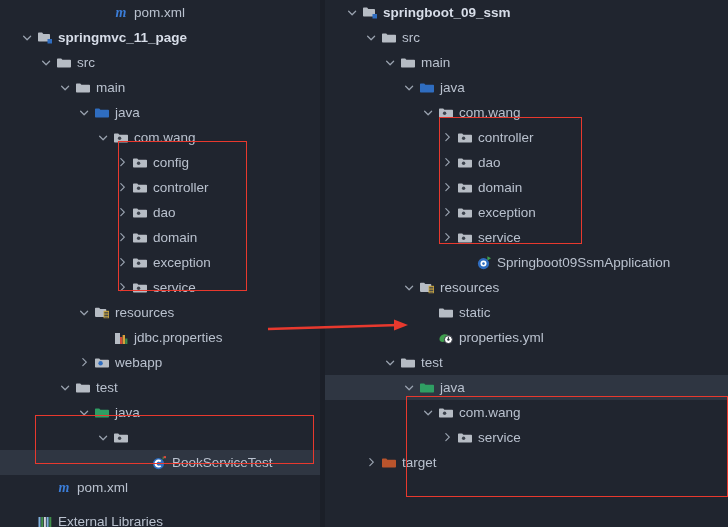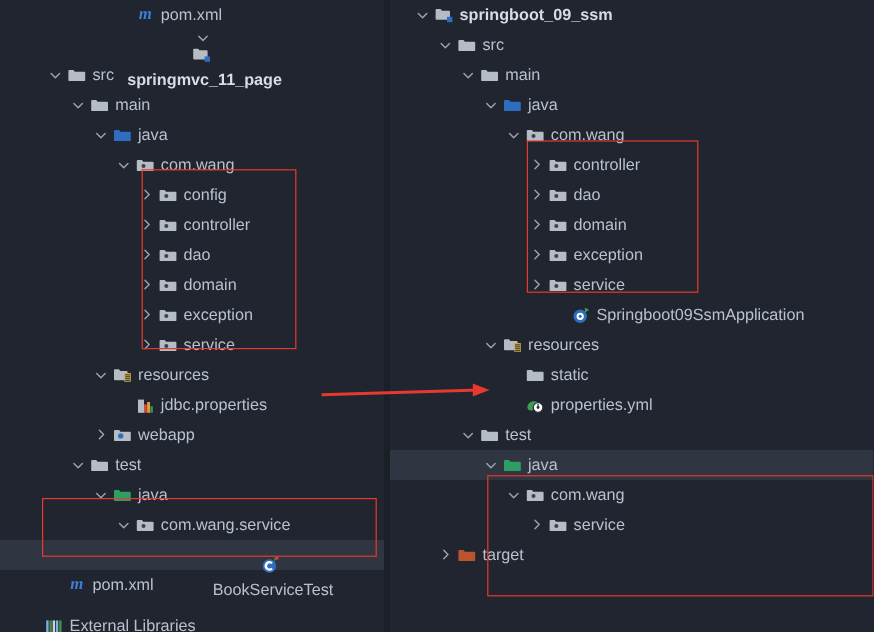--- a/index.html
+++ b/index.html
@@ -66,21 +66,21 @@
     </div>
 
   <div class="panel" id="left-panel">
       <div class="row" style="padding-left: 97px;">
         <span class="tw"></span>
         <span class="ico">
           <span style="font:italic bold 14px 'Liberation Serif',serif;color:#3b7dd8;line-height:16px;display:block;text-align:center;">m</span>
         </span>
         <span class="lbl txt">pom.xml</span>
       </div>
-      <div class="row" style="padding-left: 21px; flex-direction: column;">
+      <div class="row" style="padding-left: 21px;">
         <span class="tw">
           <svg width="14" height="14" viewBox="0 0 16 16">
             <path d="M3 6l4 4 4-4" stroke="#9aa3b0" stroke-width="1.4" fill="none" stroke-linecap="round" stroke-linejoin="round"></path>
           </svg>
         </span>
         <span class="ico">
           <svg width="16" height="16" viewBox="0 0 16 16">
             <path d="M1 3.4a.8.8 0 0 1 .8-.8h3.3l1.2 1.3h5.9a.8.8 0 0 1 .8.8v6a.8.8 0 0 1-.8.8H1.8a.8.8 0 0 1-.8-.8z" fill="#b6bcc4"></path>
             <rect x="10.5" y="9" width="4.5" height="4.5" fill="#2f6dc0"></rect>
           </svg>
@@ -299,23 +299,22 @@
           <svg width="14" height="14" viewBox="0 0 16 16">
             <path d="M3 6l4 4 4-4" stroke="#9aa3b0" stroke-width="1.4" fill="none" stroke-linecap="round" stroke-linejoin="round"></path>
           </svg>
         </span>
         <span class="ico">
           <svg width="16" height="16" viewBox="0 0 16 16">
             <path d="M1 4.2a.8.8 0 0 1 .8-.8h3.4l1.2 1.3h7.8a.8.8 0 0 1 .8.8v6.3a.8.8 0 0 1-.8.8H1.8a.8.8 0 0 1-.8-.8z" fill="#b6bcc4"></path>
             <circle cx="6.6" cy="8.3" r="1.7" fill="#3c424c"></circle>
           </svg>
         </span>
-        <span class="lbl txt">com.wang.service</span>
-      </div>
-      <div class="row sel" style="padding-left: 135px; flex-direction: column;">
+      </div>
+      <div class="row sel" style="padding-left: 135px;">
         <span class="tw"></span>
         <span class="ico">
           <svg width="16" height="16" viewBox="0 0 16 16">
             <circle cx="7.5" cy="8.6" r="5.6" fill="#2f6dc0"></circle>
             <path d="M10.4 5.9a4 4 0 1 0 0 5.4l-1.4-1.1a2.1 2.1 0 1 1 0-3.2z" fill="#ffffff"></path>
             <path d="M11.6 1.4l1.5 1.6-1.5 1.7z" fill="#3f9e4d"></path>
             <rect x="12.6" y="1.1" width="2.4" height="2.1" fill="#d94c3d"></rect>
           </svg>
         </span>
         <span class="lbl txt">BookServiceTest</span>

